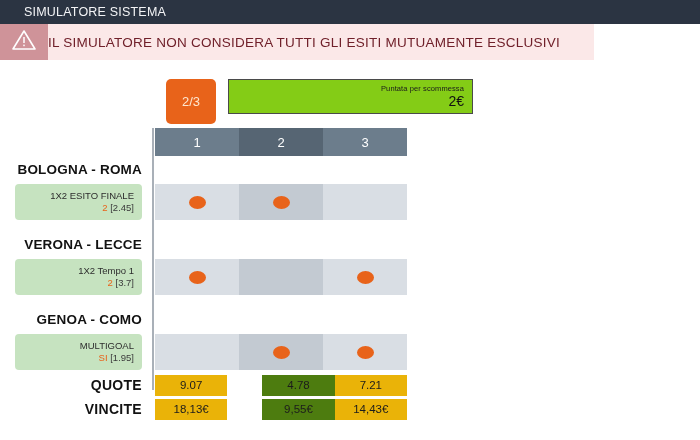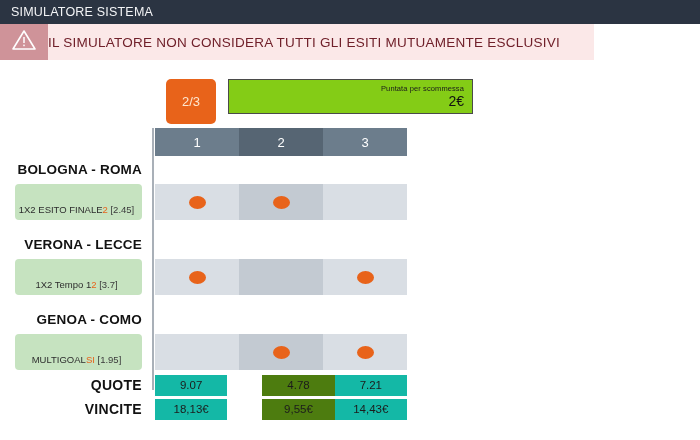--- a/index.html
+++ b/index.html
@@ -20,21 +20,21 @@
   .titlebar {
     position: absolute;
     left: 0; top: 0;
     width: 700px;
     height: 24px;
     background: #2b3442;
     color: #ffffff;
     display: flex;
     align-items: center;
     box-sizing: border-box;
-    padding-left: 11px;
+    padding-left: 24px;
   }
   .titlebar-text {
     font-size: 12.5px;
     letter-spacing: 0.2px;
     font-weight: 400;
     color: #f3f4f6;
   }
 
   
   .banner {
@@ -181,21 +181,21 @@
   .sel-row { height: 40px; }
   .sel-row .cols { height: 36px; }
   .pick-box {
     background: #c6e3c0;
     border-radius: 4px;
     width: 127px;
     height: 36px;
     box-sizing: border-box;
     padding: 4px 8px 4px 4px;
     display: flex;
-    flex-direction: row;
+    flex-direction: column;
     align-items: flex-end;
     justify-content: center;
   }
   .pick-market {
     font-size: 9.5px;
     color: #2d2d2d;
     line-height: 12px;
     white-space: nowrap;
   }
   .pick-line {
@@ -221,21 +221,21 @@
   
   .tot-row { height: 22px; margin-top: 2px; }
   .tot-row .cols { height: 21px; }
   .tot-label {
     font-size: 14px;
     font-weight: bold;
     color: #121212;
     letter-spacing: 0.3px;
   }
   .tot-cell {
-    background: #14b8a6;
+    background: #eab308;
     font-size: 11.5px;
     color: #1c1c1c;
   }
   .tot-cell.alt { background: #4d7c0f; margin-left: 35px; }
 </style>
 </head>
 <body>
 
 <div class="titlebar">
   <span class="titlebar-text">SIMULATORE SISTEMA</span>

